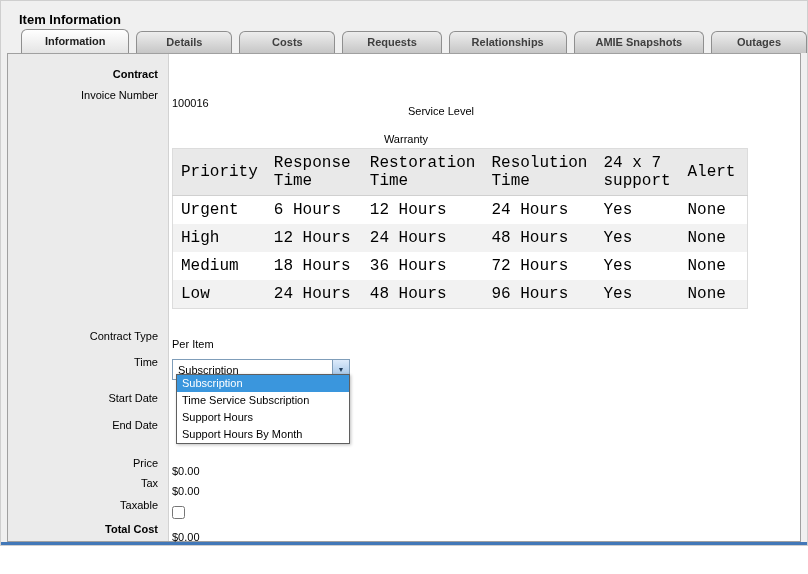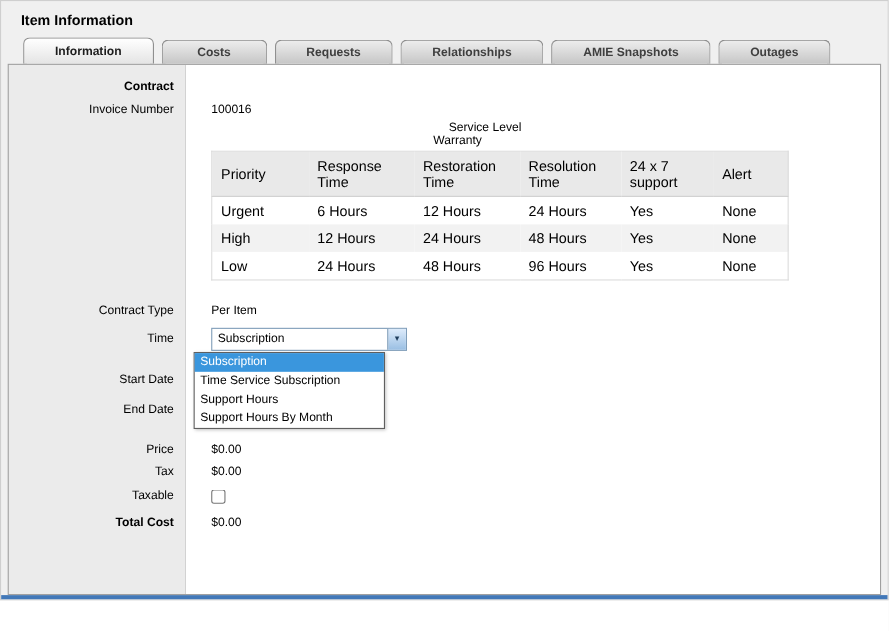--- a/index.html
+++ b/index.html
@@ -33,39 +33,39 @@
   .content {
     margin: 0 6px; flex: 1;
     border: 1px solid #a0a0a0;
     background: linear-gradient(90deg, #ebebeb 0, #ebebeb 160px, #d2d2d2 160px, #d2d2d2 161px, #ffffff 161px);
     padding-top: 5px;
     position: relative;
   }
 
   .row { display: flex; align-items: center; min-height: 20px; }
   .row .lbl { width: 160px; flex-shrink: 0; text-align: right; padding-right: 10px; font-size: 11px; color: #000; }
-  .row .val { padding-left: 24px; font-size: 11px; color: #000; display: flex; align-items: center; }
+  .row .val { padding-left: 4px; font-size: 11px; color: #000; display: flex; align-items: center; margin-top: 16px; }
   .bold { font-weight: bold; }
 
   .row-contract { height: 26px; padding-top: 4px; }
   .row-invoice  { height: 20px; }
   .row-service  { height: 20px; flex-direction: column; }
   .row-table    { margin-top: 7px; align-items: flex-start; }
   .row-ctype    { margin-top: 17px; height: 20px; }
   .row-time     { margin-top: 3px; height: 26px; position: relative; }
   .row-start    { height: 27px; margin-top: 10px; }
   .row-end      { height: 27px; }
   .row-notes    { margin-top: 6px; align-items: flex-start; }
   .row-notes .lbl { padding-top: 2px; }
   .row-price    { margin-top: 14px; height: 20px; }
   .row-tax      { height: 20px; }
   .row-taxable  { height: 24px; }
   .row-total    { height: 24px; }
 
-  table.sla { border-collapse: collapse; font-size: 13px; border: 1px solid #dcdcdc; }
+  table.sla { border-collapse: collapse; font-size: 16px; border: 1px solid #dcdcdc; font-family: Liberation Mono, monospace; }
   table.sla th {
     background: #e9e9e9; font-weight: normal; text-align: left;
     padding: 5px 8px; color: #000; border-bottom: 1px solid #d0d0d0;
   }
   table.sla td { padding: 5px 8px; color: #000; }
   table.sla tbody tr:nth-child(even) { background: #f2f2f2; }
   th.c1 { width: 88px; } th.c2 { width: 96px; } th.c3 { width: 96px; }
   th.c4 { width: 92px; } th.c5 { width: 84px; } th.c6 { width: 68px; }
 
   .select {
@@ -104,20 +104,21 @@
 <body>
 
 <div class="window">
 
   <div class="titlebar">
     <span>Item Information</span>
   </div>
 
   <div class="tabbar">
     <div class="tab active">Information</div>
+    <div class="tab">Details</div>
     <div class="tab">Costs</div>
     <div class="tab">Requests</div>
     <div class="tab">Relationships</div>
     <div class="tab">AMIE Snapshots</div>
     <div class="tab">Outages</div>
   </div>
 
   <div class="content">
 
     <div class="row row-contract">
@@ -156,20 +157,28 @@
               <td>12 Hours</td>
               <td>24 Hours</td>
               <td>Yes</td>
               <td>None</td>
             </tr>
             <tr>
               <td>High</td>
               <td>12 Hours</td>
               <td>24 Hours</td>
               <td>48 Hours</td>
+              <td>Yes</td>
+              <td>None</td>
+            </tr>
+            <tr>
+              <td>Medium</td>
+              <td>18 Hours</td>
+              <td>36 Hours</td>
+              <td>72 Hours</td>
               <td>Yes</td>
               <td>None</td>
             </tr>
             <tr>
               <td>Low</td>
               <td>24 Hours</td>
               <td>48 Hours</td>
               <td>96 Hours</td>
               <td>Yes</td>
               <td>None</td>

